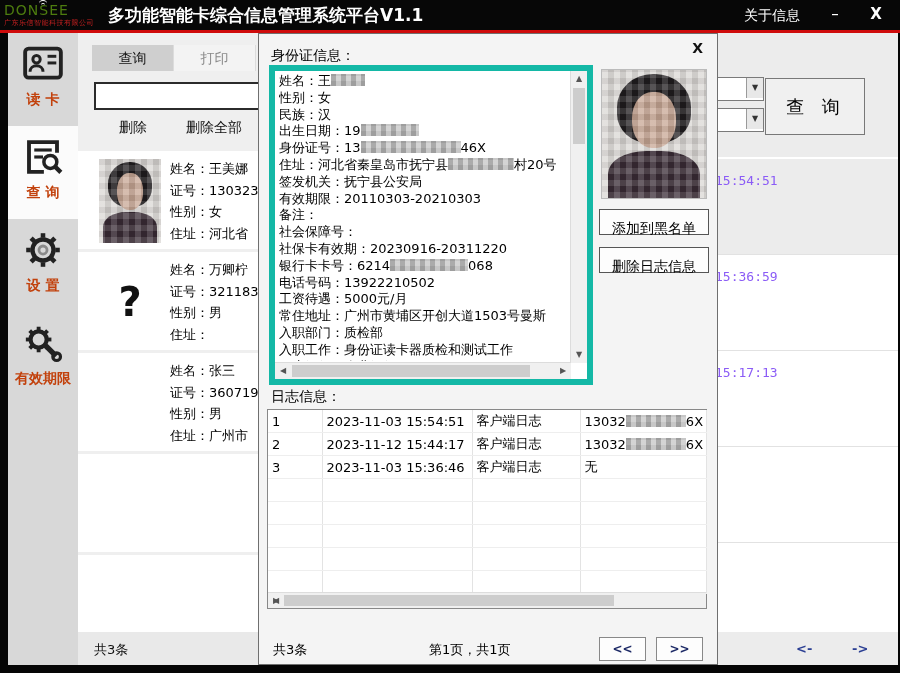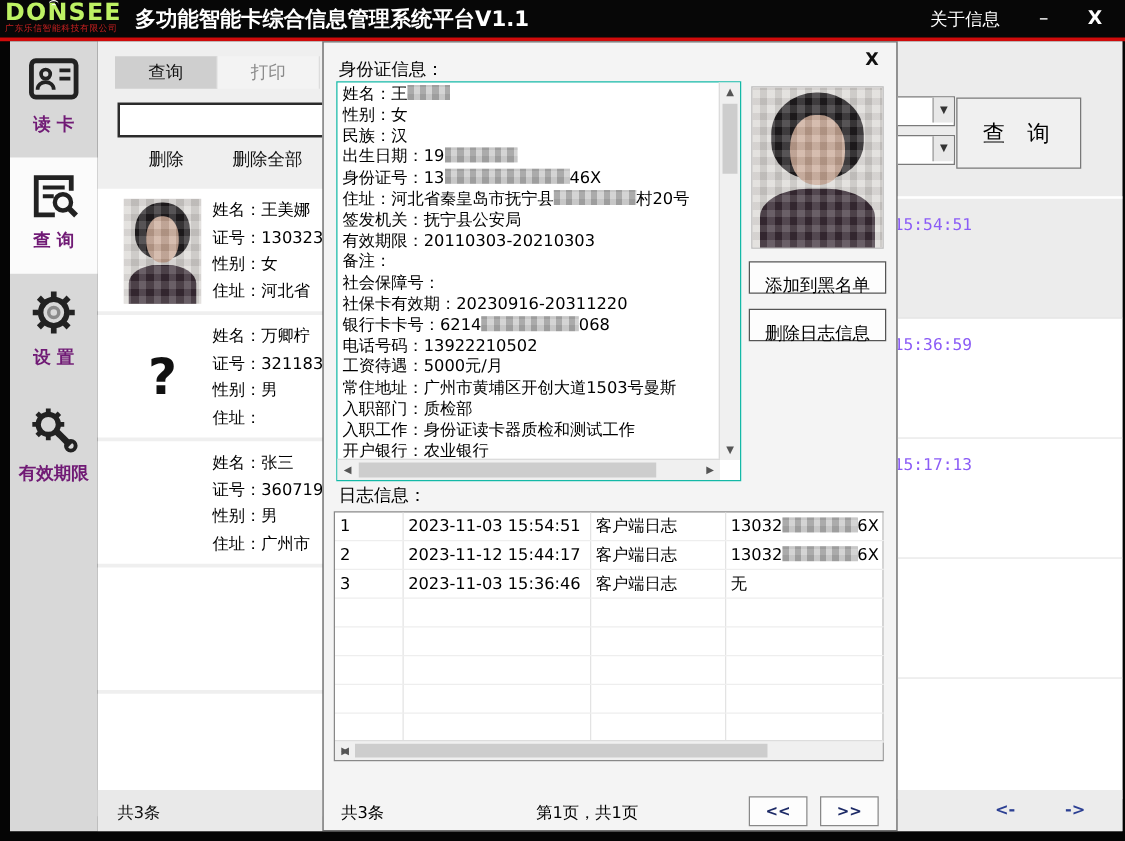--- a/index.html
+++ b/index.html
@@ -5,36 +5,36 @@
   html,body{margin:0;padding:0;}
   body{
     width:900px;height:673px;position:relative;overflow:hidden;
     background:#050505;
     font-family:"DejaVu Sans","Liberation Sans",sans-serif;
     -webkit-font-smoothing:antialiased;
   }
   
   .titlebar{position:absolute;left:0;top:0;width:900px;height:30px;background:#070707;color:#fff;}
   .logo{position:absolute;left:4px;top:1px;width:100px;height:28px;cursor:default;}
-  .logo .brand{font-weight:bold;font-size:19px;letter-spacing:1px;color:#bef264;line-height:18px;}
+  .logo .brand{font-weight:normal;font-size:14px;letter-spacing:1px;color:#4d7c0f;line-height:18px;}
   .logo .company{font-size:7px;color:#c42020;letter-spacing:.5px;line-height:8px;white-space:nowrap;}
   .wifi-mark{position:absolute;left:34px;top:-2px;width:10px;height:7px;}
   .wifi-mark span{position:absolute;border:1px solid #fff;border-bottom:none;border-left:none;border-right:none;border-radius:50%;}
   .wifi-mark .a1{left:3px;top:4px;width:4px;height:3px;}
   .wifi-mark .a2{left:1px;top:1px;width:8px;height:6px;}
   .app-title{position:absolute;left:108px;top:4px;font-size:17px;font-weight:bold;white-space:nowrap;}
   .about-menu{position:absolute;right:100px;top:7px;font-size:14px;cursor:pointer;}
   .min-btn{position:absolute;right:55px;top:5px;font-size:15px;width:20px;text-align:center;cursor:pointer;}
   .close-btn{position:absolute;right:14px;top:5px;font-size:15px;font-weight:bold;width:20px;text-align:center;cursor:pointer;}
   .redline{position:absolute;left:0;top:30px;width:900px;height:3px;background:#cf0b0b;}
   
   .sidebar{position:absolute;left:8px;top:33px;width:70px;height:632px;background:#d8d8d8;}
   .side-item{height:93px;text-align:center;padding-top:10px;box-sizing:border-box;cursor:pointer;}
   .side-item.active{background:#fbfbfb;}
-  .side-item .lbl{font-size:14px;font-weight:bold;color:#701a75;margin-top:2px;white-space:nowrap;}
+  .side-item .lbl{font-size:14px;font-weight:bold;color:#c2410c;margin-top:2px;white-space:nowrap;}
   
   .main-list{position:absolute;left:78px;top:33px;width:180px;height:632px;background:#efefef;overflow:hidden;}
   .tabs{position:absolute;left:14px;top:12px;width:166px;height:26px;display:flex;}
   .tab{width:81px;height:26px;line-height:26px;text-align:center;font-size:14px;cursor:pointer;background:#f3f3f3;color:#8a8a8a;border-right:1px solid #dcdcdc;}
   .tab.active{background:#cfcfcf;color:#111;}
   .search-input{position:absolute;left:16px;top:49px;width:170px;height:24px;border:2px solid #2b2b2b;background:#fff;font-size:13px;padding:0 4px;box-sizing:content-box;}
   .flat-btn{position:absolute;top:84px;height:22px;font-size:14px;color:#111;background:transparent;border:none;cursor:pointer;font-family:inherit;}
   .btn-del{left:30px;width:50px;}
   .btn-delall{left:96px;width:80px;}
   .records{position:absolute;left:0;top:118px;width:180px;}
@@ -51,21 +51,21 @@
   .portrait .torso{position:absolute;left:6%;top:63%;width:88%;height:42%;background:#3a2c36;border-radius:42% 42% 0 0;}
   .portrait .mosaic{position:absolute;left:0;top:0;right:0;bottom:0;
     background-image:repeating-linear-gradient(90deg,rgba(255,255,255,.14) 0 6px,rgba(0,0,0,.08) 6px 12px),
                      repeating-linear-gradient(0deg,rgba(255,255,255,.12) 0 6px,rgba(0,0,0,.06) 6px 12px);}
   
   .dialog{position:absolute;left:258px;top:33px;width:460px;height:632px;background:#f4f4f4;border:1px solid #6f6f6f;box-sizing:border-box;}
   .dlg-close{position:absolute;right:14px;top:6px;font-size:14px;font-weight:bold;color:#111;cursor:pointer;}
   .dlg-label{position:absolute;left:12px;font-size:14px;color:#000;}
   .idinfo-label{top:13px;}
   .loginfo-label{top:354px;}
-  .id-textbox{position:absolute;left:10px;top:31px;width:324px;height:320px;background:#fff;border:1px solid #14b8a6;box-sizing:border-box;}
+  .id-textbox{position:absolute;left:10px;top:31px;width:324px;height:320px;background:#fff;border:6px solid #14b8a6;box-sizing:border-box;}
   .id-text{position:absolute;left:4px;top:2px;right:18px;bottom:18px;overflow:hidden;font-size:13px;line-height:16.8px;white-space:nowrap;color:#000;}
   .pix{display:inline-block;height:12px;vertical-align:-1px;
     background-image:repeating-linear-gradient(90deg,rgba(125,125,125,.55) 0 5px,rgba(200,200,200,.55) 5px 10px),
                      repeating-linear-gradient(0deg,#c6c6c6 0 5px,#e3e3e3 5px 10px);}
   .vscroll{position:absolute;right:0;top:0;width:16px;bottom:16px;background:#f0f0f0;border-left:1px solid #dcdcdc;}
   .hscroll{position:absolute;left:0;bottom:0;right:16px;height:16px;background:#f0f0f0;border-top:1px solid #dcdcdc;}
   .scr-arrow{position:absolute;font-size:8px;color:#555;width:16px;height:16px;line-height:16px;text-align:center;cursor:pointer;}
   .vscroll .up{top:0;} .vscroll .down{bottom:0;}
   .hscroll .left{left:0;} .hscroll .right{right:0;}
   .vthumb{position:absolute;left:2px;top:17px;width:12px;height:56px;background:#cdcdcd;}

